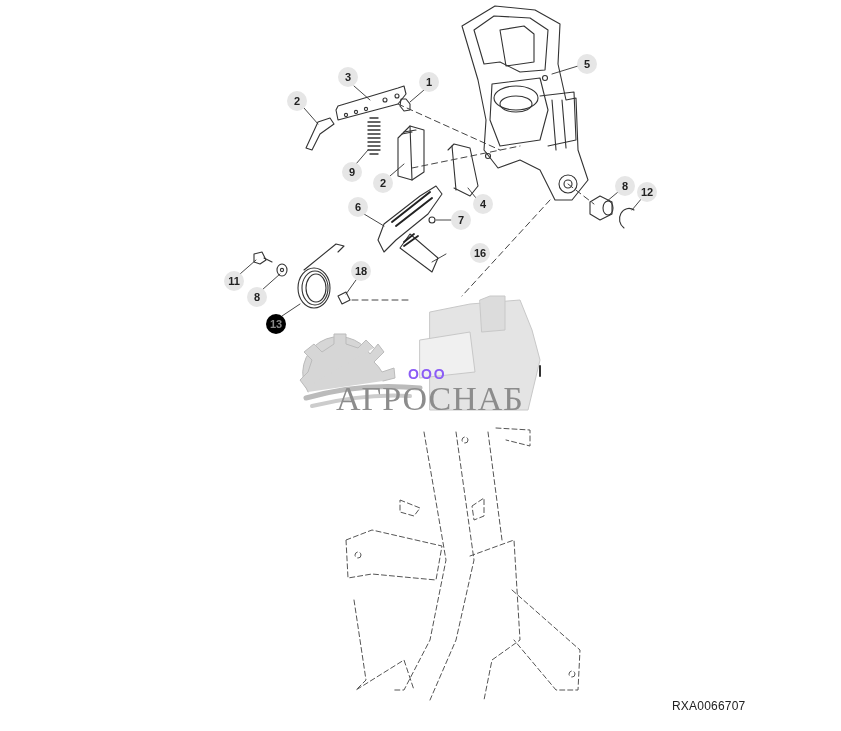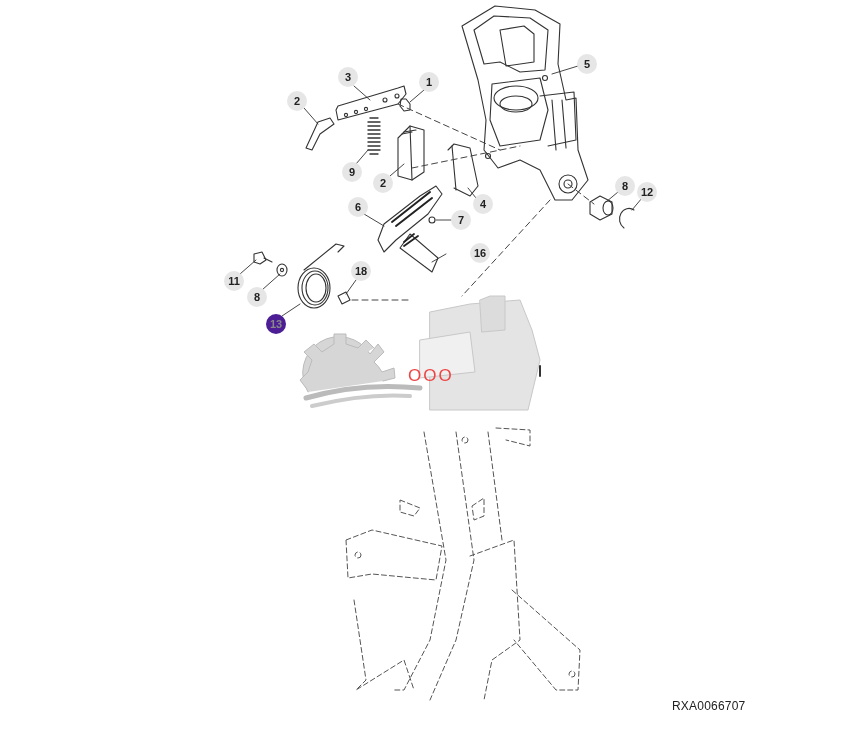--- a/index.html
+++ b/index.html
@@ -1,22 +1,22 @@
 <!DOCTYPE html>
 <html><head>
 <meta charset="utf-8">
 <style>
   html, body { margin: 0; padding: 0; background: #ffffff; }
   body { width: 841px; height: 731px; position: relative; overflow: hidden; font-family: "Liberation Sans", sans-serif; }
   #stage { position: absolute; left: 0; top: 0; width: 841px; height: 731px; }
   svg { position: absolute; left: 0; top: 0; }
   .callout { position: absolute; width: 20px; height: 20px; border-radius: 50%; background: #e6e6e6; color: #222; font-size: 11px; font-weight: bold; line-height: 20px; text-align: center; transform: translate(-50%, -50%); }
-  .callout.faded { color: #888; background: #4c1d95; }
+  .callout.faded { color: #888; background: #000000; }
   .drawing-id { position: absolute; left: 672px; top: 699px; font-size: 12px; color: #222; letter-spacing: 0.2px; }
-  .wm-ooo { position: absolute; left: 408px; top: 366px; font-size: 17px; color: #ef4444; font-family: "Liberation Sans", sans-serif; letter-spacing: 2px; }
+  .wm-ooo { position: absolute; left: 408px; top: 366px; font-size: 14px; color: #8b5cf6; font-family: "Liberation Sans", sans-serif; letter-spacing: 2px; font-weight: bold; }
   .wm-name { position: absolute; left: 336px; top: 380px; font-size: 34px; color: #8c8c8c; font-family: "Liberation Serif", serif; letter-spacing: 1px; }
 </style>
 </head>
 <body>
 
 <div id="stage">
 
   <svg width="841" height="731" viewBox="0 0 841 731">
     <g fill="none" stroke="#333" stroke-width="1.1" stroke-linejoin="round" stroke-linecap="round">
 
@@ -163,20 +163,21 @@
         <path d="M262 290 L280 274"></path>
         <path d="M282 316 L300 304"></path>
         <path d="M356 280 L346 294"></path>
         <path d="M642 198 L632 210"></path>
         <path d="M446 254 L432 262"></path>
       </g>
     </g>
   </svg>
 
   <div class="wm-ooo">ООО</div>
+  <div class="wm-name">АГРОСНАБ</div>
 
   <div class="callout" style="left:429px;top:82px">1</div>
   <div class="callout" style="left:383px;top:183px">2</div>
   <div class="callout" style="left:348px;top:77px">3</div>
   <div class="callout" style="left:483px;top:204px">4</div>
   <div class="callout" style="left:587px;top:64px">5</div>
   <div class="callout" style="left:358px;top:207px">6</div>
   <div class="callout" style="left:461px;top:220px">7</div>
   <div class="callout" style="left:625px;top:186px">8</div>
   <div class="callout" style="left:352px;top:172px">9</div>

